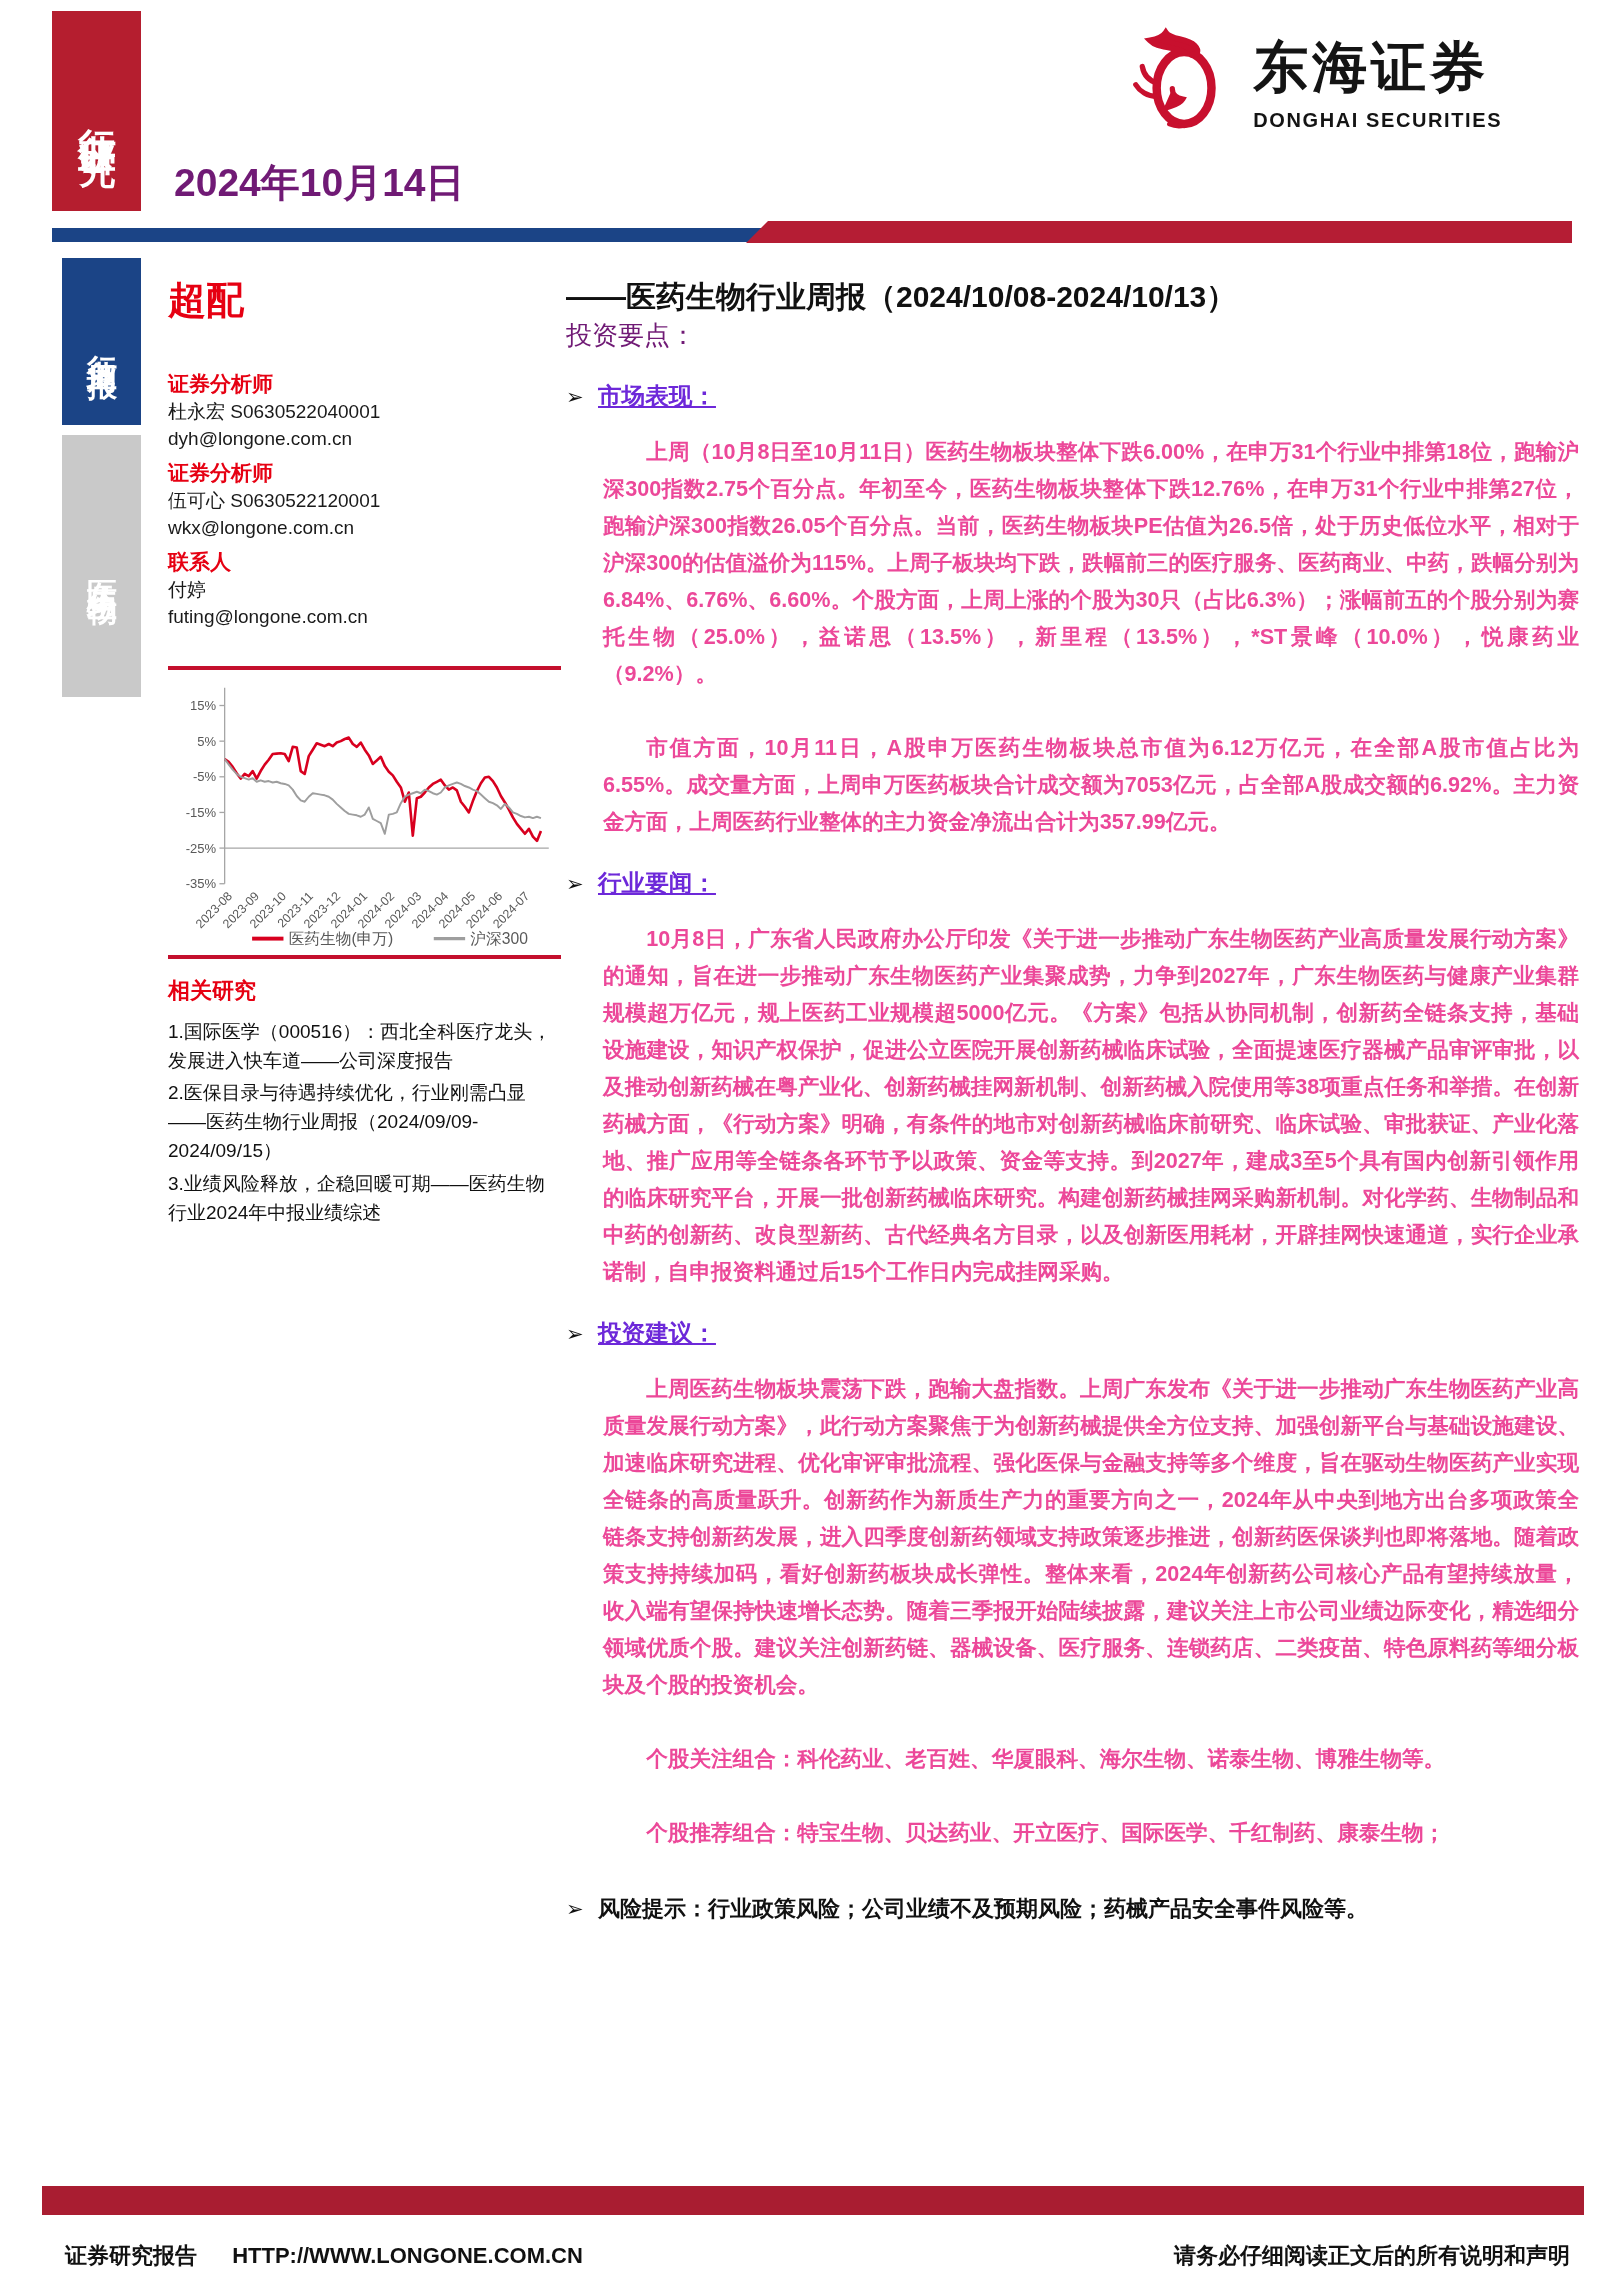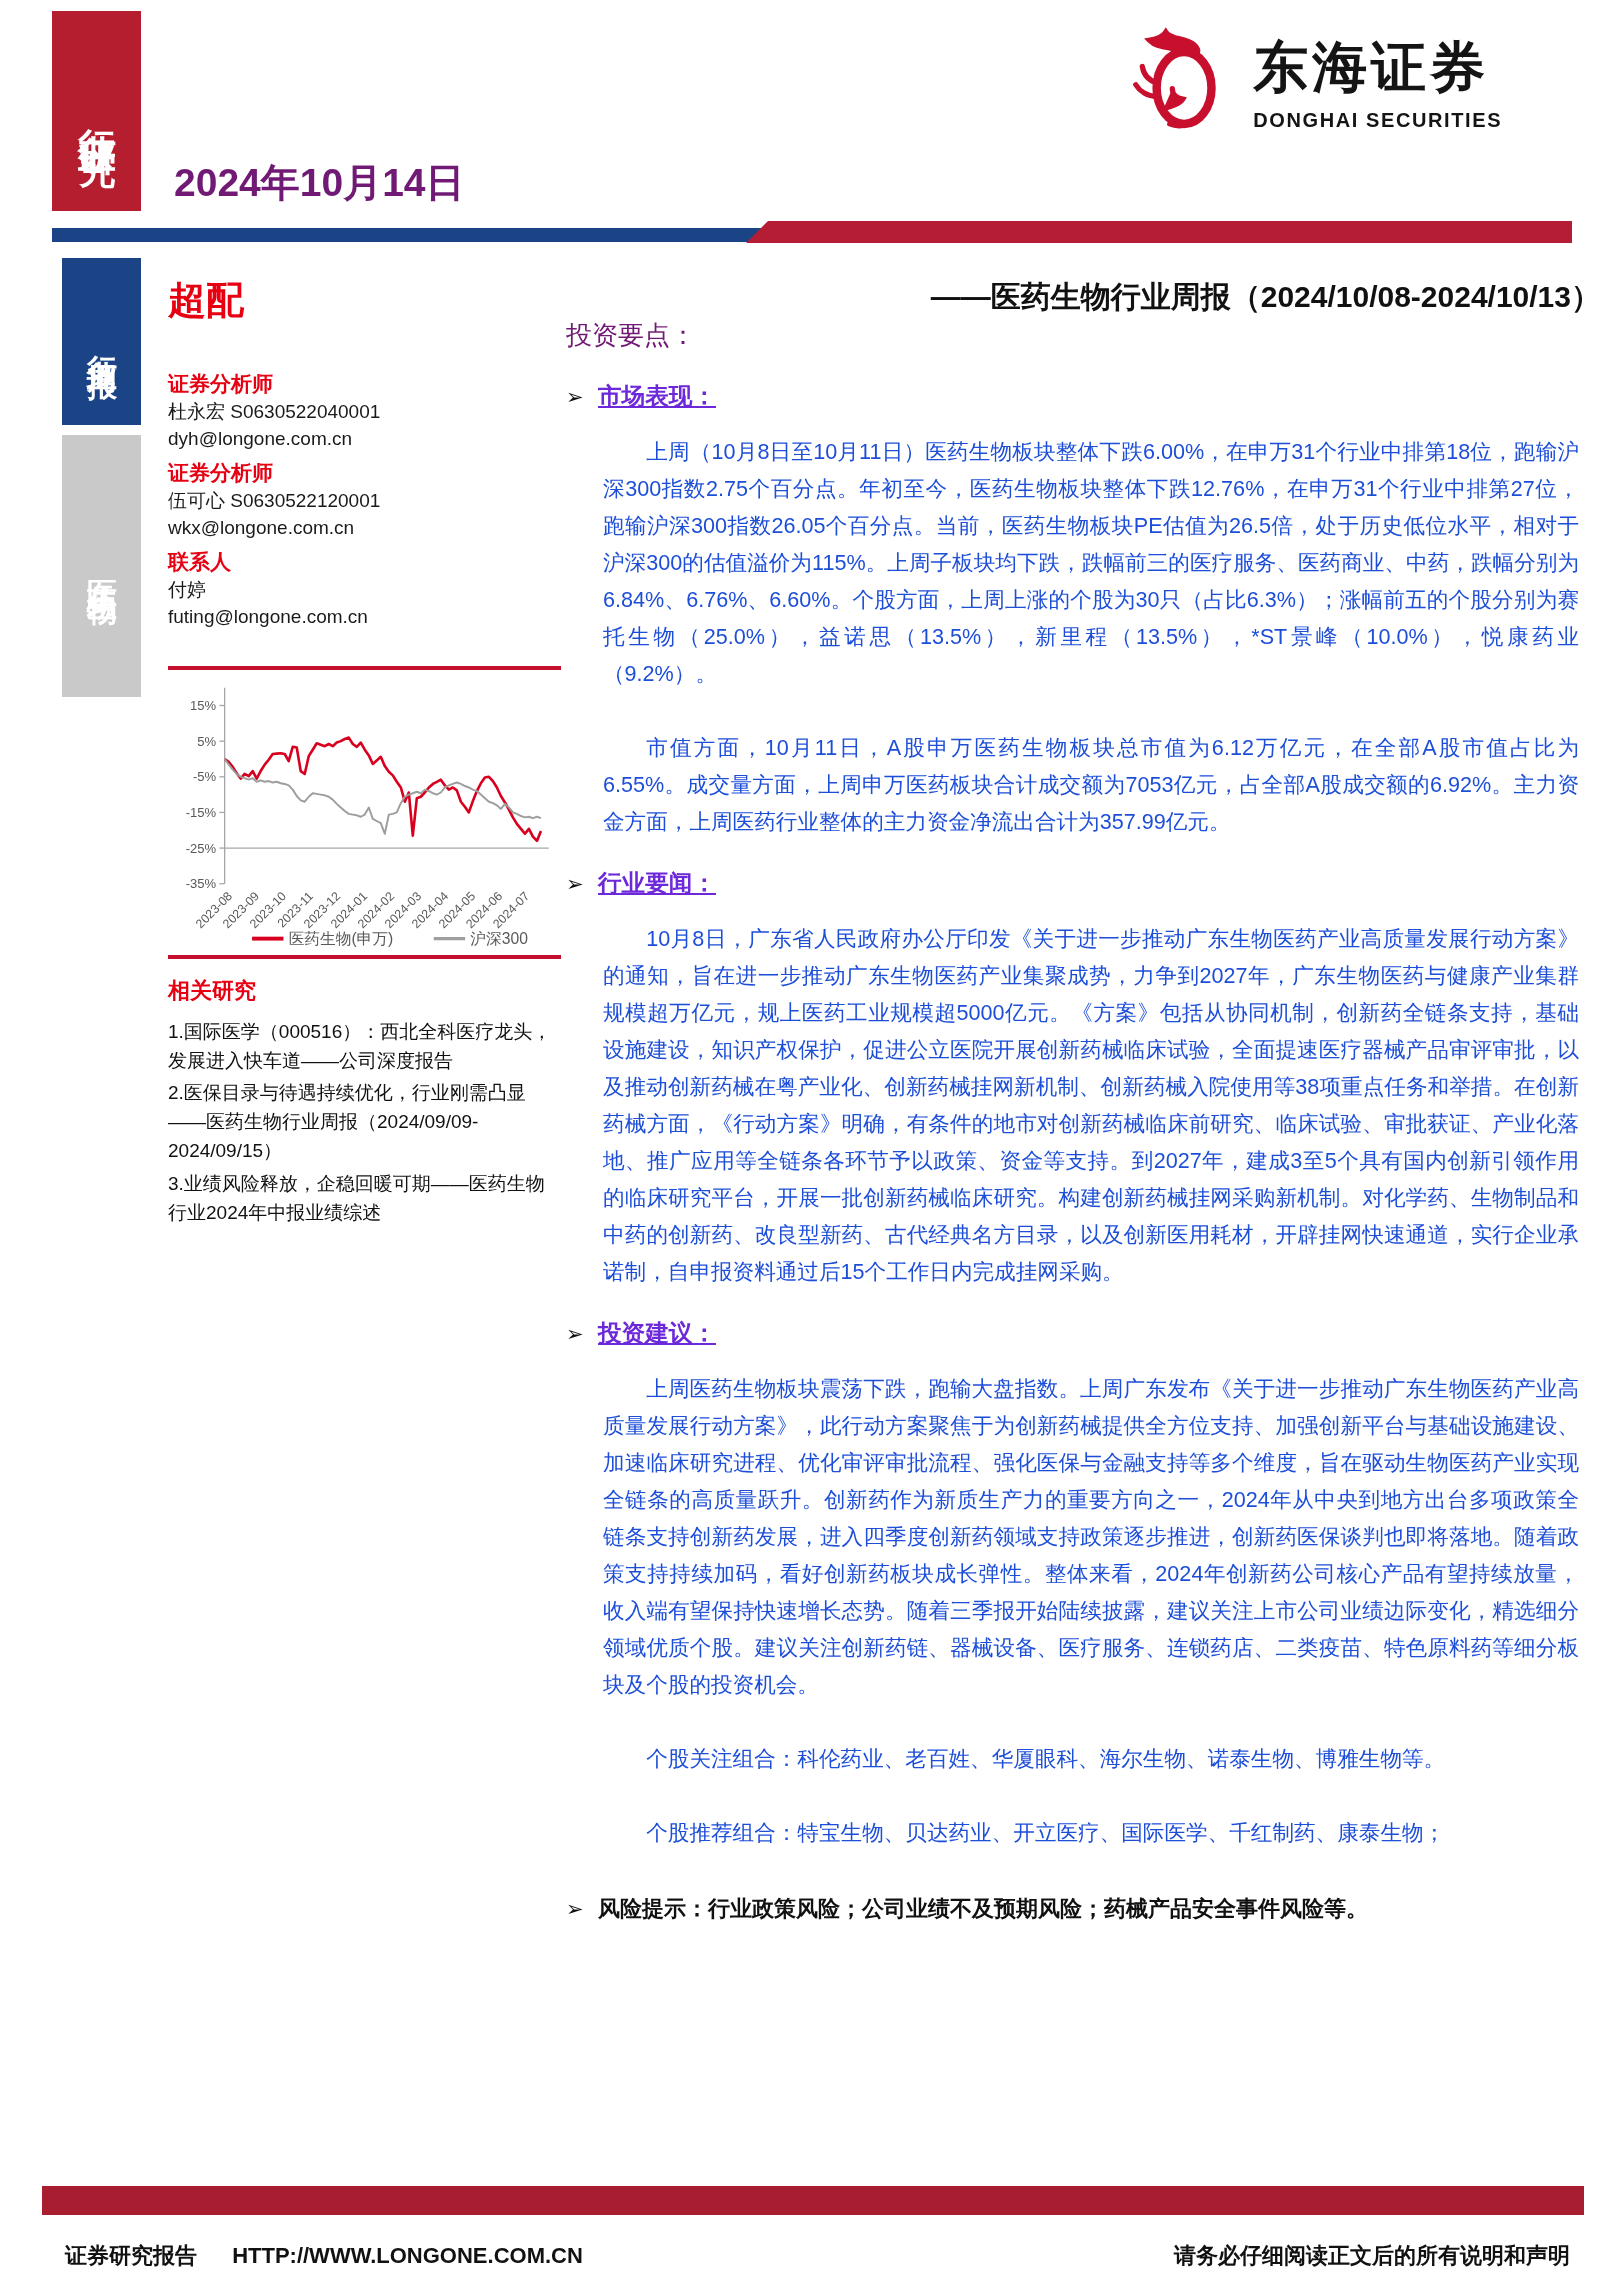--- a/index.html
+++ b/index.html
@@ -35,28 +35,28 @@
   .an-line{font-size:19px;line-height:27.5px;color:#1a1a1a;}
   .red-sep{border:none;border-top:4.6px solid #C40F2D;margin:35px 0 0 0;width:393px;}
   .chart-wrap{margin-top:2.6px;}
   .related-head{margin-top:17px;font-size:22px;font-weight:bold;color:#E60012;}
   .related-list{margin-top:10.5px;}
   .related-item{font-size:19px;line-height:29px;color:#111;margin-bottom:3.9px;}
 
   
   .main-col{position:absolute;left:566px;top:259px;width:1035px;}
   .doc-title{font-size:44px;font-weight:bold;color:#E60012;line-height:1.15;}
-  .doc-subtitle{margin-top:18.3px;font-size:30px;font-weight:bold;color:#111;text-align:right;}
+  .doc-subtitle{margin-top:18.3px;font-size:30px;font-weight:bold;color:#111;text-align:left;}
   .points-head{font-size:26px;font-weight:normal;color:#701a75;}
   .section{margin-top:29px;}
   .sec-head{display:flex;align-items:flex-start;}
   .bullet{font-size:21px;line-height:29px;margin-right:14.4px;color:#111;}
   .sec-title{font-size:23.6px;font-weight:bold;color:#6d28d9;line-height:29px;text-decoration:underline;}
-  .para{margin:22px 22px 0 37px;font-size:21.6px;line-height:37px;text-align:justify;color:#1d4ed8;
-        text-indent:2em;}
+  .para{margin:22px 22px 0 37px;font-size:21.6px;line-height:37px;text-align:justify;color:#ec4899;
+        text-indent:2em;font-weight:bold;}
   .para+.para{margin-top:37px;}
   .risk-row{display:flex;align-items:flex-start;margin-top:43px;}
   .risk-text{font-size:22px;font-weight:bold;color:#111;line-height:30px;}
 
   
   .footer-bar{position:absolute;left:42px;top:2186px;width:1542px;height:29.4px;background:#A91D31;}
   .footer-text{position:absolute;left:65px;top:2241px;width:1505px;display:flex;justify-content:space-between;
                font-size:22px;font-weight:bold;color:#111;}
   .footer-left span{margin-right:29px;}
 

